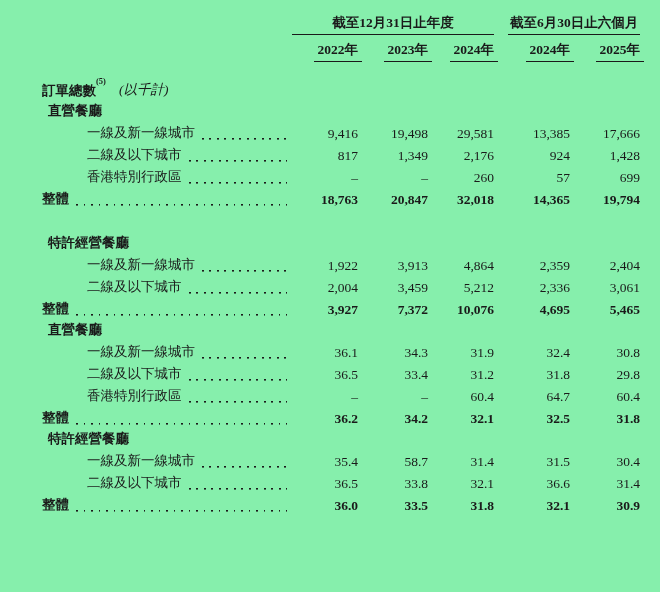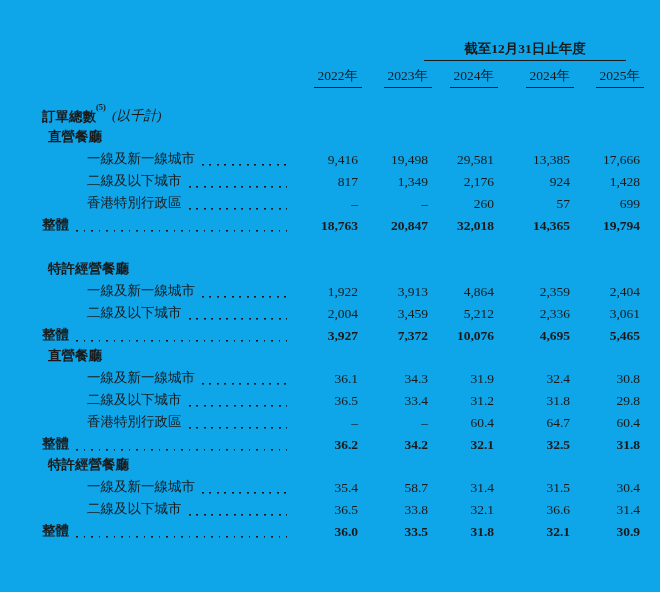--- a/index.html
+++ b/index.html
@@ -1,24 +1,24 @@
 <!DOCTYPE html>
 <html><head>
 <meta charset="utf-8">
 <style>
   html,body{margin:0;padding:0;background:#ffffff;}
   .page{
     position:relative;
     width:660px;height:592px;
     box-sizing:border-box;
-    background:#0ea5e9;
+    background:#86efac;
     color:#1a1a1a;
     font-family:"Liberation Serif", serif;
     font-size:13.5px;
-    padding-top:40px;
+    padding-top:14px;
     overflow:hidden;
   }
   .row{
     display:flex;
     align-items:flex-end;
     box-sizing:border-box;
     padding-left:42px;
     padding-right:20px;
   }
   .lspace{flex:1;}
@@ -29,21 +29,21 @@
   .group-row{height:21px;font-weight:bold;}
   .glabel{
     flex:0 0 auto;
     text-align:center;
     border-bottom:1.4px solid #1a1a1a;
     padding-bottom:2px;
     white-space:nowrap;
   }
   .g1{width:202px}
   .g2{width:132px}
-  .year-row{height:27px;font-weight:normal;}
+  .year-row{height:27px;font-weight:bold;}
   .yr{
     display:inline-block;
     border-bottom:1.4px solid #1a1a1a;
     padding:0 4px 2px 4px;
     margin-right:-4px;
   }
   .title-row{height:21px;font-weight:bold;}
   .title-row.first{margin-top:16px;}
   .section-gap{margin-top:25px;}
   .block-gap{margin-top:23px;}
@@ -54,39 +54,40 @@
   .indent{padding-left:13px;}
   .sup{
     font-size:8.5px;
     position:relative;
     top:-5px;
     letter-spacing:0;
   }
   .note{
     font-style:italic;
     font-weight:normal;
-    margin-left:6px;
+    margin-left:13px;
   }
   .dots{
     flex:1 1 auto;
     align-self:flex-end;
     height:5px;
     margin:0 5px 2px 7px;
     background:repeating-linear-gradient(90deg,#1a1a1a 0 1.6px,transparent 1.6px 7.5px) left bottom / 100% 1.6px no-repeat;
   }
 </style>
 </head>
 <body>
 
 <div class="page">
 
   <div class="row group-row">
     <span class="lspace"></span>
     <span class="glabel g1">截至12月31日止年度</span>
     <span class="cgap"></span>
+    <span class="glabel g2">截至6月30日止六個月</span>
   </div>
 
   <div class="row year-row">
     <span class="lspace"></span>
     <span class="cell c1"><span class="yr">2022年</span></span>
     <span class="cell c2"><span class="yr">2023年</span></span>
     <span class="cell c3"><span class="yr">2024年</span></span>
     <span class="cgap"></span>
     <span class="cell c4"><span class="yr">2024年</span></span>
     <span class="cell c5"><span class="yr">2025年</span></span>

